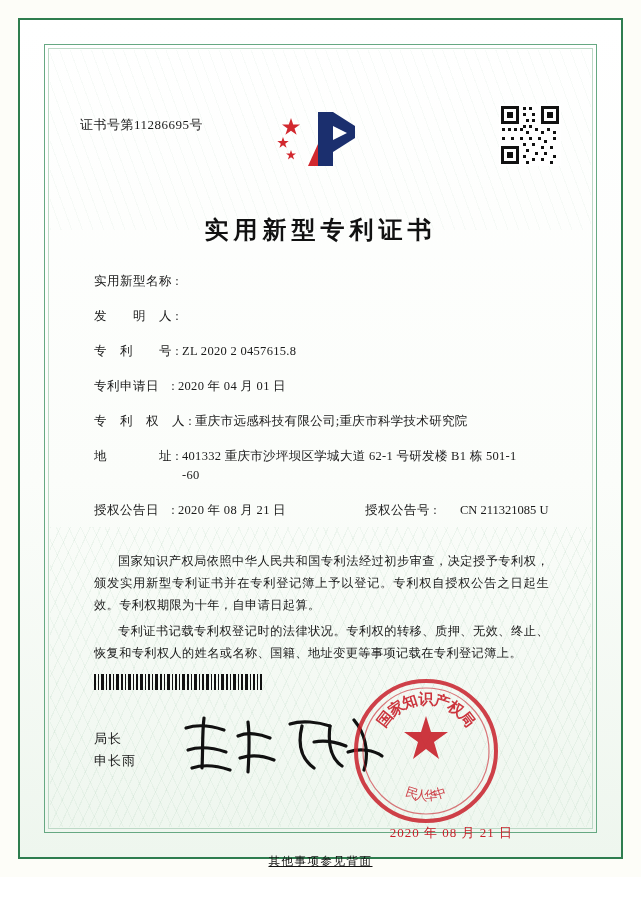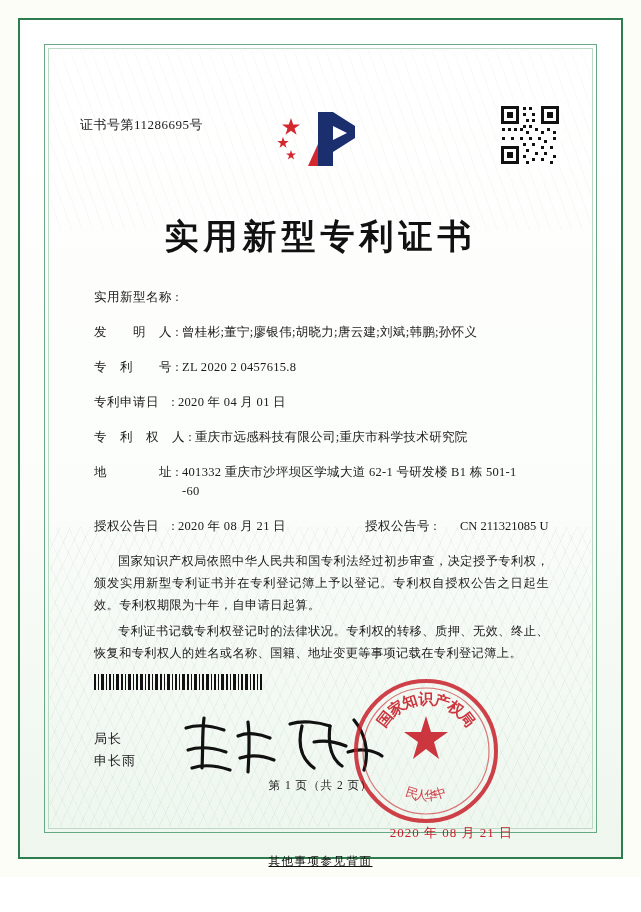--- a/index.html
+++ b/index.html
@@ -114,33 +114,33 @@
     height: 62px;
   }
 
   
   .title {
     position: absolute;
     left: 0;
     right: 0;
     top: 148px;
     text-align: center;
-    font-size: 34px;
+    font-size: 24px;
     font-weight: bold;
     letter-spacing: 5px;
     color: #111;
     font-family: "Liberation Serif", "DejaVu Serif", serif;
   }
 
   
   .fields {
     position: absolute;
     left: 28px;
     right: 22px;
-    top: 222px;
+    top: 206px;
     font-size: 12.5px;
     line-height: 19px;
   }
   .field {
     display: flex;
     align-items: flex-start;
     margin-bottom: 16px;
   }
   .field-label {
     flex: 0 0 74px;
@@ -357,21 +357,20 @@
       <div class="fields">
 
         <div class="field">
           <div class="field-label">实用新型名称</div>
           <div class="field-colon">:</div>
         </div>
 
         <div class="field">
           <div class="field-label">发　　明　人</div>
           <div class="field-colon">:</div>
-          <div class="field-value">曾桂彬;董宁;廖银伟;胡晓力;唐云建;刘斌;韩鹏;孙怀义</div>
         </div>
 
         <div class="field">
           <div class="field-label">专　利　　号</div>
           <div class="field-colon">:</div>
           <div class="field-value">ZL 2020 2 0457615.8</div>
         </div>
 
         <div class="field">
           <div class="field-label">专利申请日</div>
@@ -507,18 +506,17 @@
             <text x="75" y="124" text-anchor="middle" transform="rotate(-18 75 75)">中</text>
             <text x="75" y="124" text-anchor="middle" transform="rotate(-6 75 75)">华</text>
             <text x="75" y="124" text-anchor="middle" transform="rotate(6 75 75)">人</text>
             <text x="75" y="124" text-anchor="middle" transform="rotate(18 75 75)">民</text>
           </g>
         </svg>
       </div>
 
       <div class="seal-date">2020 年 08 月 21 日</div>
 
-      <div class="page-no">第 1 页（共 2 页）</div>
     </div>
   </div>
 
   <div class="footnote">其他事项参见背面</div>
 </div>
 
 </body></html>

